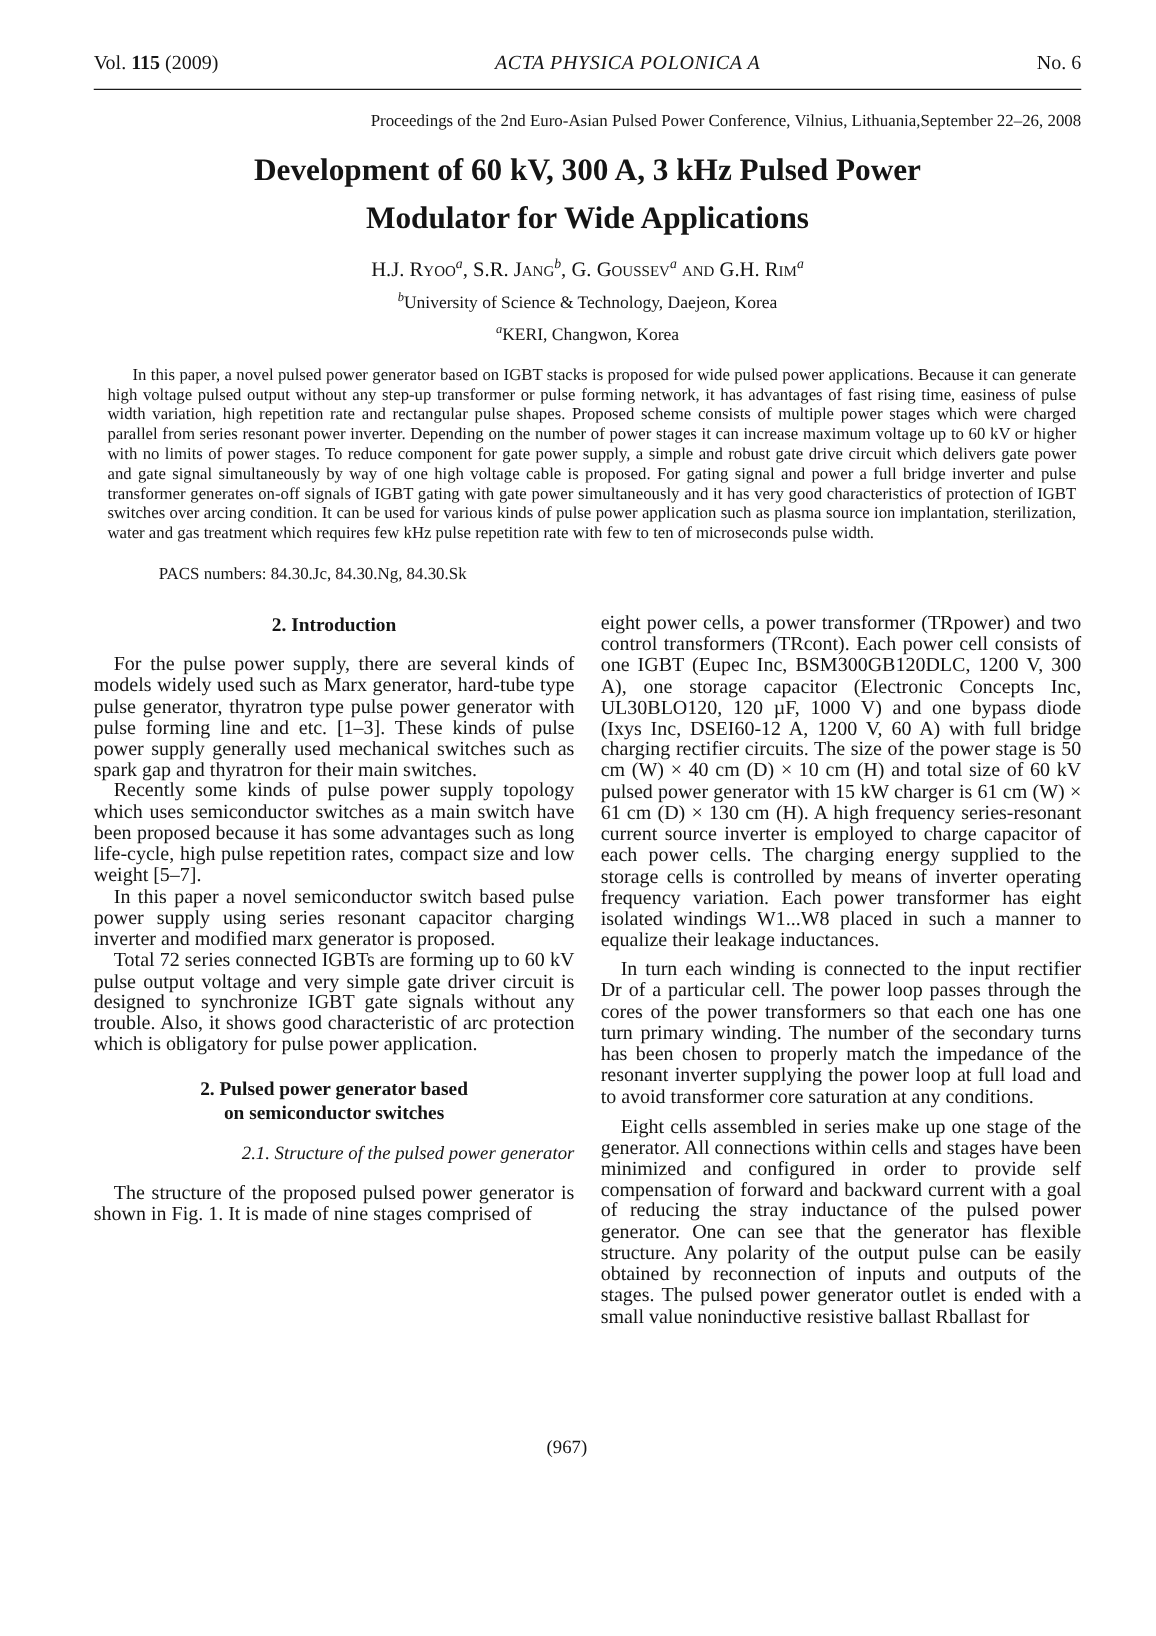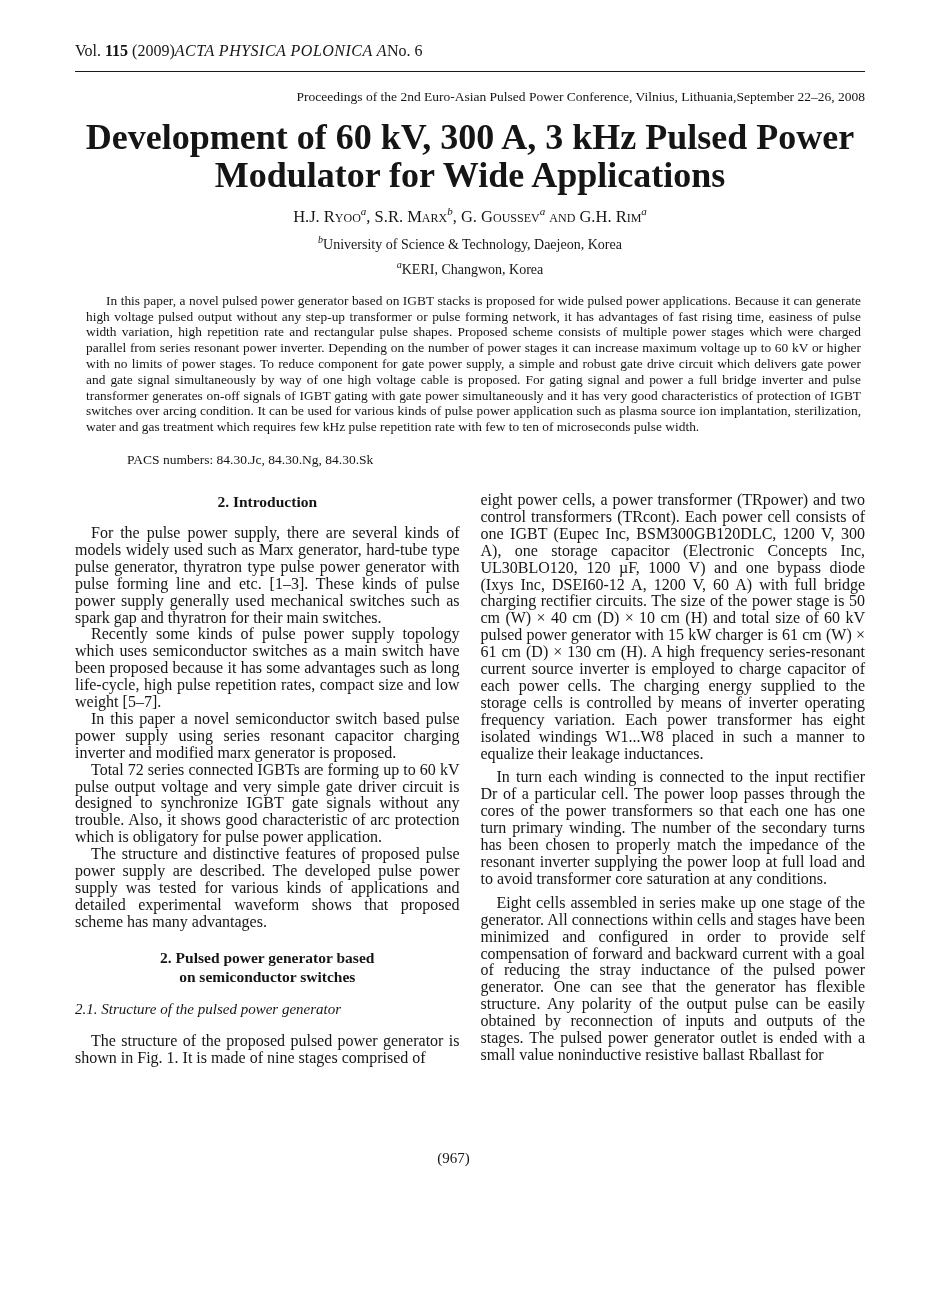--- a/index.html
+++ b/index.html
@@ -11,37 +11,38 @@
     font-family: "Liberation Serif", "DejaVu Serif", serif;
     position: relative;
     overflow: hidden;
   }
   .page-inner {
     padding: 42px 60px 0 75px;
   }
   
   .journal-header {
     display: flex;
+    justify-content: space-between;
     align-items: baseline;
     font-size: 16px;
     padding-bottom: 11px;
     border-bottom: 1.5px solid #1a1a1a;
   }
   .journal-name { font-style: italic; letter-spacing: 0.5px; }
   .vol-number { font-weight: bold; }
   
   .proceedings {
     text-align: right;
     font-size: 13.5px;
     margin-top: 17px;
   }
   
   .paper-title {
     text-align: center;
-    font-size: 36px;
+    font-size: 25px;
     font-weight: bold;
     line-height: 38px;
     margin-top: 13px;
   }
   .byline {
     text-align: center;
     font-size: 16.5px;
     font-variant: small-caps;
     margin-top: 11px;
   }
@@ -74,21 +75,21 @@
   .column { flex: 1 1 0; min-width: 0; }
   .section-heading {
     text-align: center;
     font-weight: bold;
     font-size: 15.5px;
     line-height: 19px;
     margin: 0 0 14px 0;
   }
   .section-heading.second { margin-top: 17px; margin-bottom: 15px; }
   .subsection-heading {
-    text-align: left;
+    text-align: right;
     font-style: italic;
     font-size: 15px;
     margin: 0 0 15px 0;
   }
   .column p {
     margin: 0;
     font-size: 16px;
     line-height: 16.9px;
     text-align: justify;
     text-indent: 16px;
@@ -117,38 +118,37 @@
     <span>No. 6</span>
   </div>
 
   <div class="proceedings">Proceedings of the 2nd Euro-Asian Pulsed Power Conference, Vilnius, Lithuania,September 22–26, 2008</div>
 
   <div class="paper-title">
     <div>Development of 60 kV, 300 A, 3 kHz Pulsed Power</div>
     <div>Modulator for Wide Applications</div>
   </div>
 
-  <div class="byline"><span>H.J. Ryoo</span><sup>a</sup><span>, </span><span>S.R. Marx</span><sup>b</sup><span>, </span><span>G. Goussev</span><sup>a</sup><span> and </span><span>G.H. Rim</span><sup>a</sup></div>
+  <div class="byline"><span>H.J. Ryoo</span><sup>a</sup><span>, </span><span>S.R. Jang</span><sup>b</sup><span>, </span><span>G. Goussev</span><sup>a</sup><span> and </span><span>G.H. Rim</span><sup>a</sup></div>
 
   <div class="affiliation"><sup>b</sup><span>University of Science &amp; Technology, Daejeon, Korea</span></div>
   <div class="affiliation"><sup>a</sup><span>KERI, Changwon, Korea</span></div>
 
   <p class="abstract">In this paper, a novel pulsed power generator based on IGBT stacks is proposed for wide pulsed power applications. Because it can generate high voltage pulsed output without any step-up transformer or pulse forming network, it has advantages of fast rising time, easiness of pulse width variation, high repetition rate and rectangular pulse shapes. Proposed scheme consists of multiple power stages which were charged parallel from series resonant power inverter. Depending on the number of power stages it can increase maximum voltage up to 60 kV or higher with no limits of power stages. To reduce component for gate power supply, a simple and robust gate drive circuit which delivers gate power and gate signal simultaneously by way of one high voltage cable is proposed. For gating signal and power a full bridge inverter and pulse transformer generates on-off signals of IGBT gating with gate power simultaneously and it has very good characteristics of protection of IGBT switches over arcing condition. It can be used for various kinds of pulse power application such as plasma source ion implantation, sterilization, water and gas treatment which requires few kHz pulse repetition rate with few to ten of microseconds pulse width.</p>
 
   <div class="pacs">PACS numbers: 84.30.Jc, 84.30.Ng, 84.30.Sk</div>
 
   <div class="columns">
 
     <div class="column left">
       <div class="section-heading">2. Introduction</div>
       <p>For the pulse power supply, there are several kinds of models widely used such as Marx generator, hard-tube type pulse generator, thyratron type pulse power generator with pulse forming line and etc. [1–3]. These kinds of pulse power supply generally used mechanical switches such as spark gap and thyratron for their main switches.</p>
       <p>Recently some kinds of pulse power supply topology which uses semiconductor switches as a main switch have been proposed because it has some advantages such as long life-cycle, high pulse repetition rates, compact size and low weight [5–7].</p>
       <p>In this paper a novel semiconductor switch based pulse power supply using series resonant capacitor charging inverter and modified marx generator is proposed.</p>
       <p>Total 72 series connected IGBTs are forming up to 60 kV pulse output voltage and very simple gate driver circuit is designed to synchronize IGBT gate signals without any trouble. Also, it shows good characteristic of arc protection which is obligatory for pulse power application.</p>
-      <p>The structure and distinctive features of proposed pulse power supply are described. The developed pulse power supply was tested for various kinds of applications and detailed experimental waveform shows that proposed scheme has many advantages.</p>
       <div class="section-heading second">
         <div>2. Pulsed power generator based</div>
         <div>on semiconductor switches</div>
       </div>
       <div class="subsection-heading">2.1. Structure of the pulsed power generator</div>
       <p>The structure of the proposed pulsed power generator is shown in Fig. 1. It is made of nine stages comprised of</p>
     </div>
 
     <div class="column right">
       <p class="no-indent">eight power cells, a power transformer (TRpower) and two control transformers (TRcont). Each power cell consists of one IGBT (Eupec Inc, BSM300GB120DLC, 1200 V, 300 A), one storage capacitor (Electronic Concepts Inc, UL30BLO120, 120 µF, 1000 V) and one bypass diode (Ixys Inc, DSEI60-12 A, 1200 V, 60 A) with full bridge charging rectifier circuits. The size of the power stage is 50 cm (W) × 40 cm (D) × 10 cm (H) and total size of 60 kV pulsed power generator with 15 kW charger is 61 cm (W) × 61 cm (D) × 130 cm (H). A high frequency series-resonant current source inverter is employed to charge capacitor of each power cells. The charging energy supplied to the storage cells is controlled by means of inverter operating frequency variation. Each power transformer has eight isolated windings W1...W8 placed in such a manner to equalize their leakage inductances.</p>

